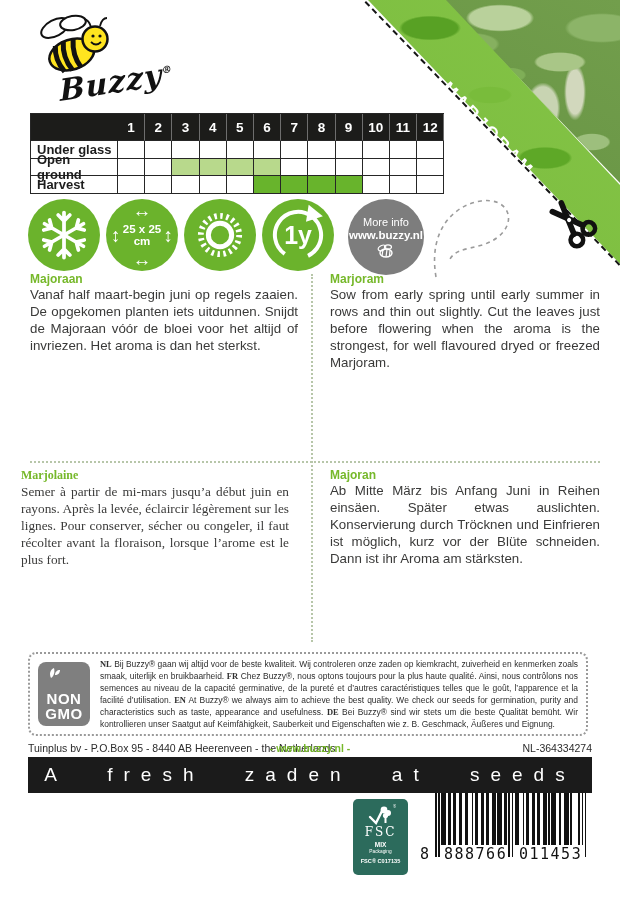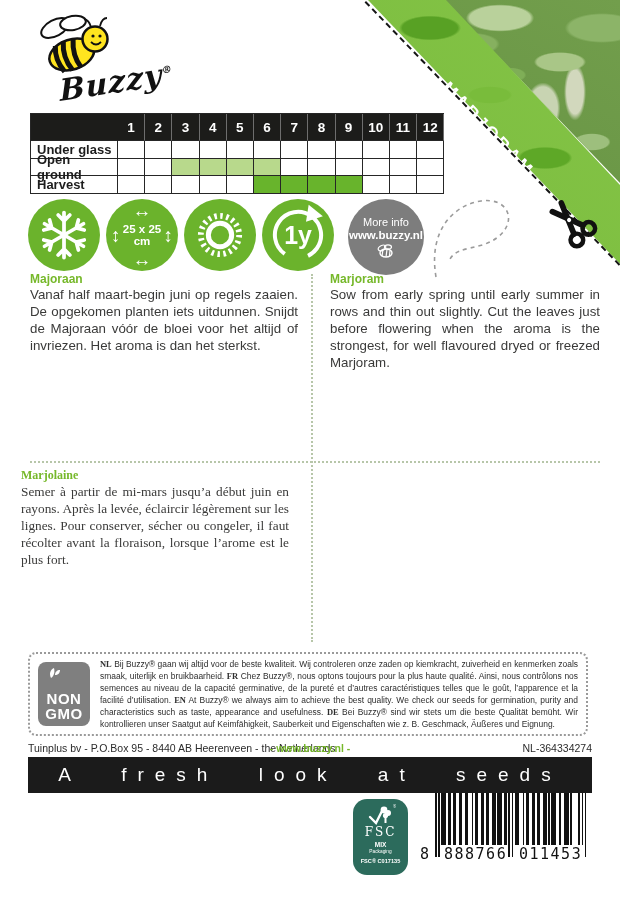--- a/index.html
+++ b/index.html
@@ -89,21 +89,21 @@
   
   .addr{position:absolute;left:28px;top:742px;width:564px;font-size:10.5px;color:#2b2b2b;}
   .addr .left{position:absolute;left:0;}
   .addr .site{position:absolute;left:0;width:100%;text-align:center;color:#76b82a;font-weight:bold;}
   .addr .right{position:absolute;right:0;}
   .slogan{position:absolute;left:28px;top:757px;width:564px;height:36px;background:#1b1b1b;
     display:flex;align-items:center;justify-content:center;}
   .slogan span{color:#fff;font-size:19px;letter-spacing:11px;word-spacing:24px;white-space:nowrap;}
 
   
-  .fsc{position:absolute;left:353px;top:799px;width:55px;height:76px;background:#2c6b5c;border-radius:14px;
+  .fsc{position:absolute;left:353px;top:799px;width:55px;height:76px;background:#2c6b5c;border-radius:5px;
     display:flex;flex-direction:column;align-items:center;color:#fff;padding-top:5px;box-sizing:border-box;}
   .fsc .fsc-word{font-family:"DejaVu Serif",serif;font-size:12px;letter-spacing:2px;line-height:1.1;}
   .fsc .mix{font-size:6.5px;font-weight:bold;margin-top:2px;}
   .fsc .pkg{font-size:4.8px;margin-top:1px;}
   .fsc .lic{font-size:5.6px;font-weight:bold;margin-top:4px;}
   .barcode{position:absolute;left:430px;top:793px;width:162px;height:80px;}
   .bars{position:absolute;left:5px;top:0;display:flex;align-items:flex-start;}
   .bc-digits{position:absolute;top:52px;font-family:"DejaVu Sans Mono",monospace;
     font-size:15px;color:#111;letter-spacing:1.5px;background:#fff;padding:0 1px;}
   .bc-d0{left:-11px;}
@@ -257,20 +257,24 @@
     <p>Vanaf half maart-begin juni op regels zaaien. De opgekomen planten iets uitdunnen. Snijdt de Majoraan vóór de bloei voor het altijd of invriezen. Het aroma is dan het sterkst.</p>
   </div>
   <div class="desc pos-en">
     <h3>Marjoram</h3>
     <p>Sow from early spring until early summer in rows and thin out slightly. Cut the leaves just before flowering when the aroma is the strongest, for well flavoured dryed or freezed Marjoram.</p>
   </div>
   <div class="desc pos-fr">
     <h3>Marjolaine</h3>
     <p>Semer à partir de mi-mars jusqu’a début juin en rayons. Après la levée, éclaircir légèrement sur les lignes. Pour conserver, sécher ou congeler, il faut récolter avant la floraison, lorsque l’arome est le plus fort.</p>
   </div>
+  <div class="desc pos-de">
+    <h3>Majoran</h3>
+    <p>Ab Mitte März bis Anfang Juni in Reihen einsäen. Später etwas auslichten. Konservierung durch Tröcknen und Einfrieren ist möglich, kurz vor der Blüte schneiden. Dann ist ihr Aroma am stärksten.</p>
+  </div>
   <div class="vdiv"></div>
   <div class="hdiv"></div>
 
   <div class="quality">
     <div class="nongmo">
       <svg width="14" height="12" viewBox="0 0 14 12">
         <path d="M4,11 C2,7 3,3 7,1 C8,5 7,9 4,11 Z" fill="#fff"></path>
         <path d="M8,8 C8,5 10,3 13,3 C13,6 11,8 8,8 Z" fill="#fff"></path>
       </svg>
       <b>NON</b>
@@ -279,21 +283,21 @@
     <p class="qtext"><span class="lang">NL</span><span> Bij Buzzy® gaan wij altijd voor de beste kwaliteit. Wij controleren onze zaden op kiemkracht, zuiverheid en kenmerken zoals smaak, uiterlijk en bruikbaarheid. </span><span class="lang">FR</span><span> Chez Buzzy®, nous optons toujours pour la plus haute qualité. Ainsi, nous contrôlons nos semences au niveau de la capacité germinative, de la pureté et d’autres caractéristiques telles que le goût, l’apparence et la facilité d’utilisation. </span><span class="lang">EN</span><span> At Buzzy® we always aim to achieve the best quality. We check our seeds for germination, purity and characteristics such as taste, appearance and usefulness. </span><span class="lang">DE</span><span> Bei Buzzy® sind wir stets um die beste Qualität bemüht. Wir kontrollieren unser Saatgut auf Keimfähigkeit, Sauberkeit und Eigenschaften wie z. B. Geschmack, Äußeres und Eignung.</span></p>
   </div>
 
   <div class="addr">
     <span class="left">Tuinplus bv - P.O.Box 95 - 8440 AB Heerenveen - the Netherlands</span>
     <span class="site">- www.buzzy.nl -</span>
     <span class="right">NL-364334274</span>
   </div>
 
   <div class="slogan">
-    <span>A fresh look at seeds</span>
+    <span>A fresh zaden at seeds</span>
   </div>
 
   <div class="fsc">
     <svg width="30" height="22" viewBox="0 0 30 22">
       <path d="M4,13 L10,19 L16,7" stroke="#fff" stroke-width="2.4" fill="none" stroke-linecap="round"></path>
       <circle cx="18" cy="6" r="3.4" fill="#fff"></circle>
       <circle cx="22" cy="9" r="3" fill="#fff"></circle>
       <circle cx="19.5" cy="11.5" r="2.6" fill="#fff"></circle>
       <path d="M19.5,11 L19.5,19" stroke="#fff" stroke-width="2"></path>
       <text x="27" y="4" font-size="4.5" fill="#fff">®</text>

